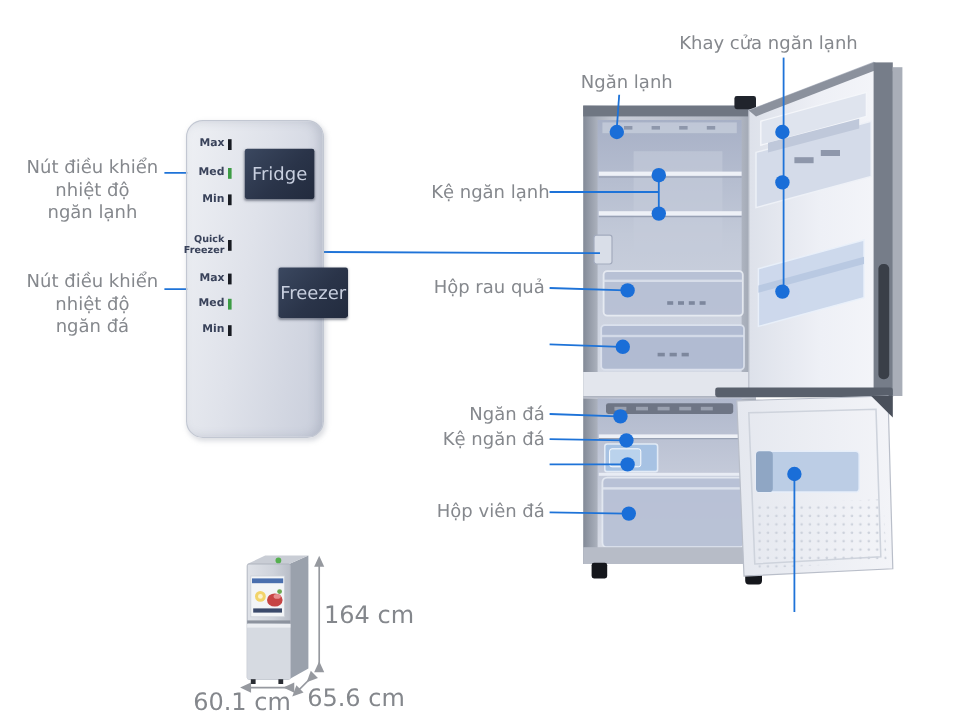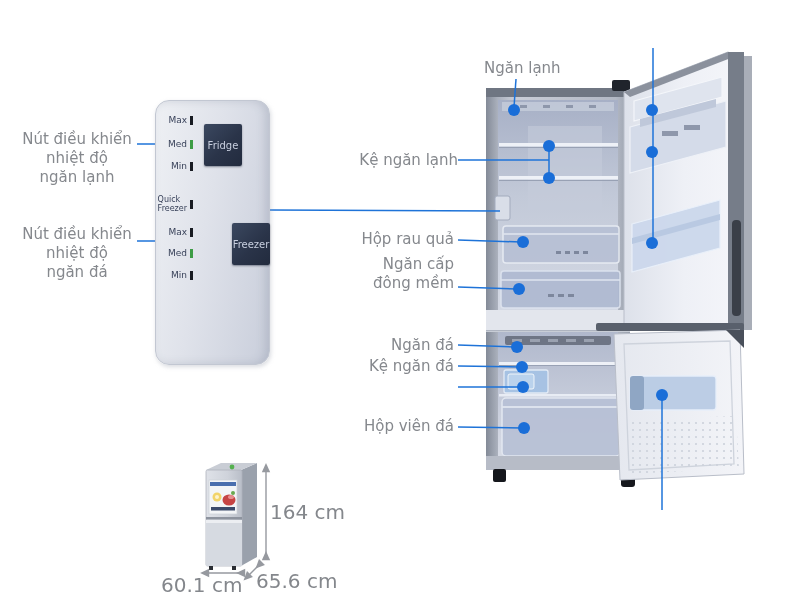--- a/index.html
+++ b/index.html
@@ -14,28 +14,28 @@
   .lbl.rt{text-align:right;}
   .lbl.ct{text-align:center;white-space:normal;}
   .dim{position:absolute;color:#84878c;font-size:20px;white-space:nowrap;}
   
   .panel{
     position:absolute;left:155px;top:100px;width:113px;height:263px;border-radius:14px;
     background:linear-gradient(100deg,#eef0f4 0%,#dfe2ea 45%,#c9cedb 100%);
     border:1px solid #c2c7d2;box-shadow:inset -4px 0 8px rgba(120,128,148,.25), 1px 2px 4px rgba(150,155,170,.35);
   }
   .prow{position:absolute;right:76px;display:flex;align-items:center;gap:3px;}
-  .plab{font-size:9px;font-weight:normal;color:#39425a;white-space:nowrap;}
-  .plab.two{font-size:8px;line-height:9px;text-align:left;white-space:normal;}
+  .plab{font-size:9px;font-weight:bold;color:#39425a;white-space:nowrap;}
+  .plab.two{font-size:8px;line-height:9px;text-align:right;white-space:normal;}
   .bar{width:3px;height:9px;background:#181b22;display:inline-block;}
   .bar.green{background:#3d9c45;}
   .pbtn{
-    position:absolute;left:48px;width:38px;height:42px;border-radius:2px;
+    position:absolute;left:48px;width:58px;height:42px;border-radius:2px;
     background:linear-gradient(135deg,#3b4860 0%,#2a3449 55%,#222b3e 100%);
-    color:#c8cfdf;font-size:10px;display:flex;align-items:center;justify-content:center;
+    color:#c8cfdf;font-size:15px;display:flex;align-items:center;justify-content:center;
     box-shadow:0 1px 2px rgba(40,48,66,.5);
   }
 </style>
 </head>
 <body>
 
 <div id="stage">
 
   <svg width="800" height="600" viewBox="0 0 800 600">
     <defs>
@@ -278,27 +278,24 @@
     <span>nhiệt độ</span><br>
     <span>ngăn lạnh</span>
   </div>
   <div class="lbl ct" style="left:16px;top:225px;width:122px;">
     <span>Nút điều khiển</span><br>
     <span>nhiệt độ</span><br>
     <span>ngăn đá</span>
   </div>
 
   <div class="lbl" style="left:484px;top:59px;">Ngăn lạnh</div>
+  <div class="lbl" style="left:566px;top:27px;">Khay cửa ngăn lạnh</div>
 
   <div class="lbl rt" style="right:342px;top:151px;">Kệ ngăn lạnh</div>
   <div class="lbl rt" style="right:346px;top:230px;">Hộp rau quả</div>
-  <div class="lbl rt" style="right:346px;top:255px;">
-    <span>Ngăn cấp</span><br>
-    <span>đông mềm</span>
-  </div>
   <div class="lbl rt" style="right:346px;top:336px;">Ngăn đá</div>
   <div class="lbl rt" style="right:346px;top:357px;">Kệ ngăn đá</div>
   <div class="lbl rt" style="right:346px;top:417px;">Hộp viên đá</div>
 
   <div class="dim" style="left:270px;top:500px;">164 cm</div>
   <div class="dim" style="left:161px;top:573px;">60.1 cm</div>
   <div class="dim" style="left:256px;top:569px;">65.6 cm</div>
 
 </div>
 

